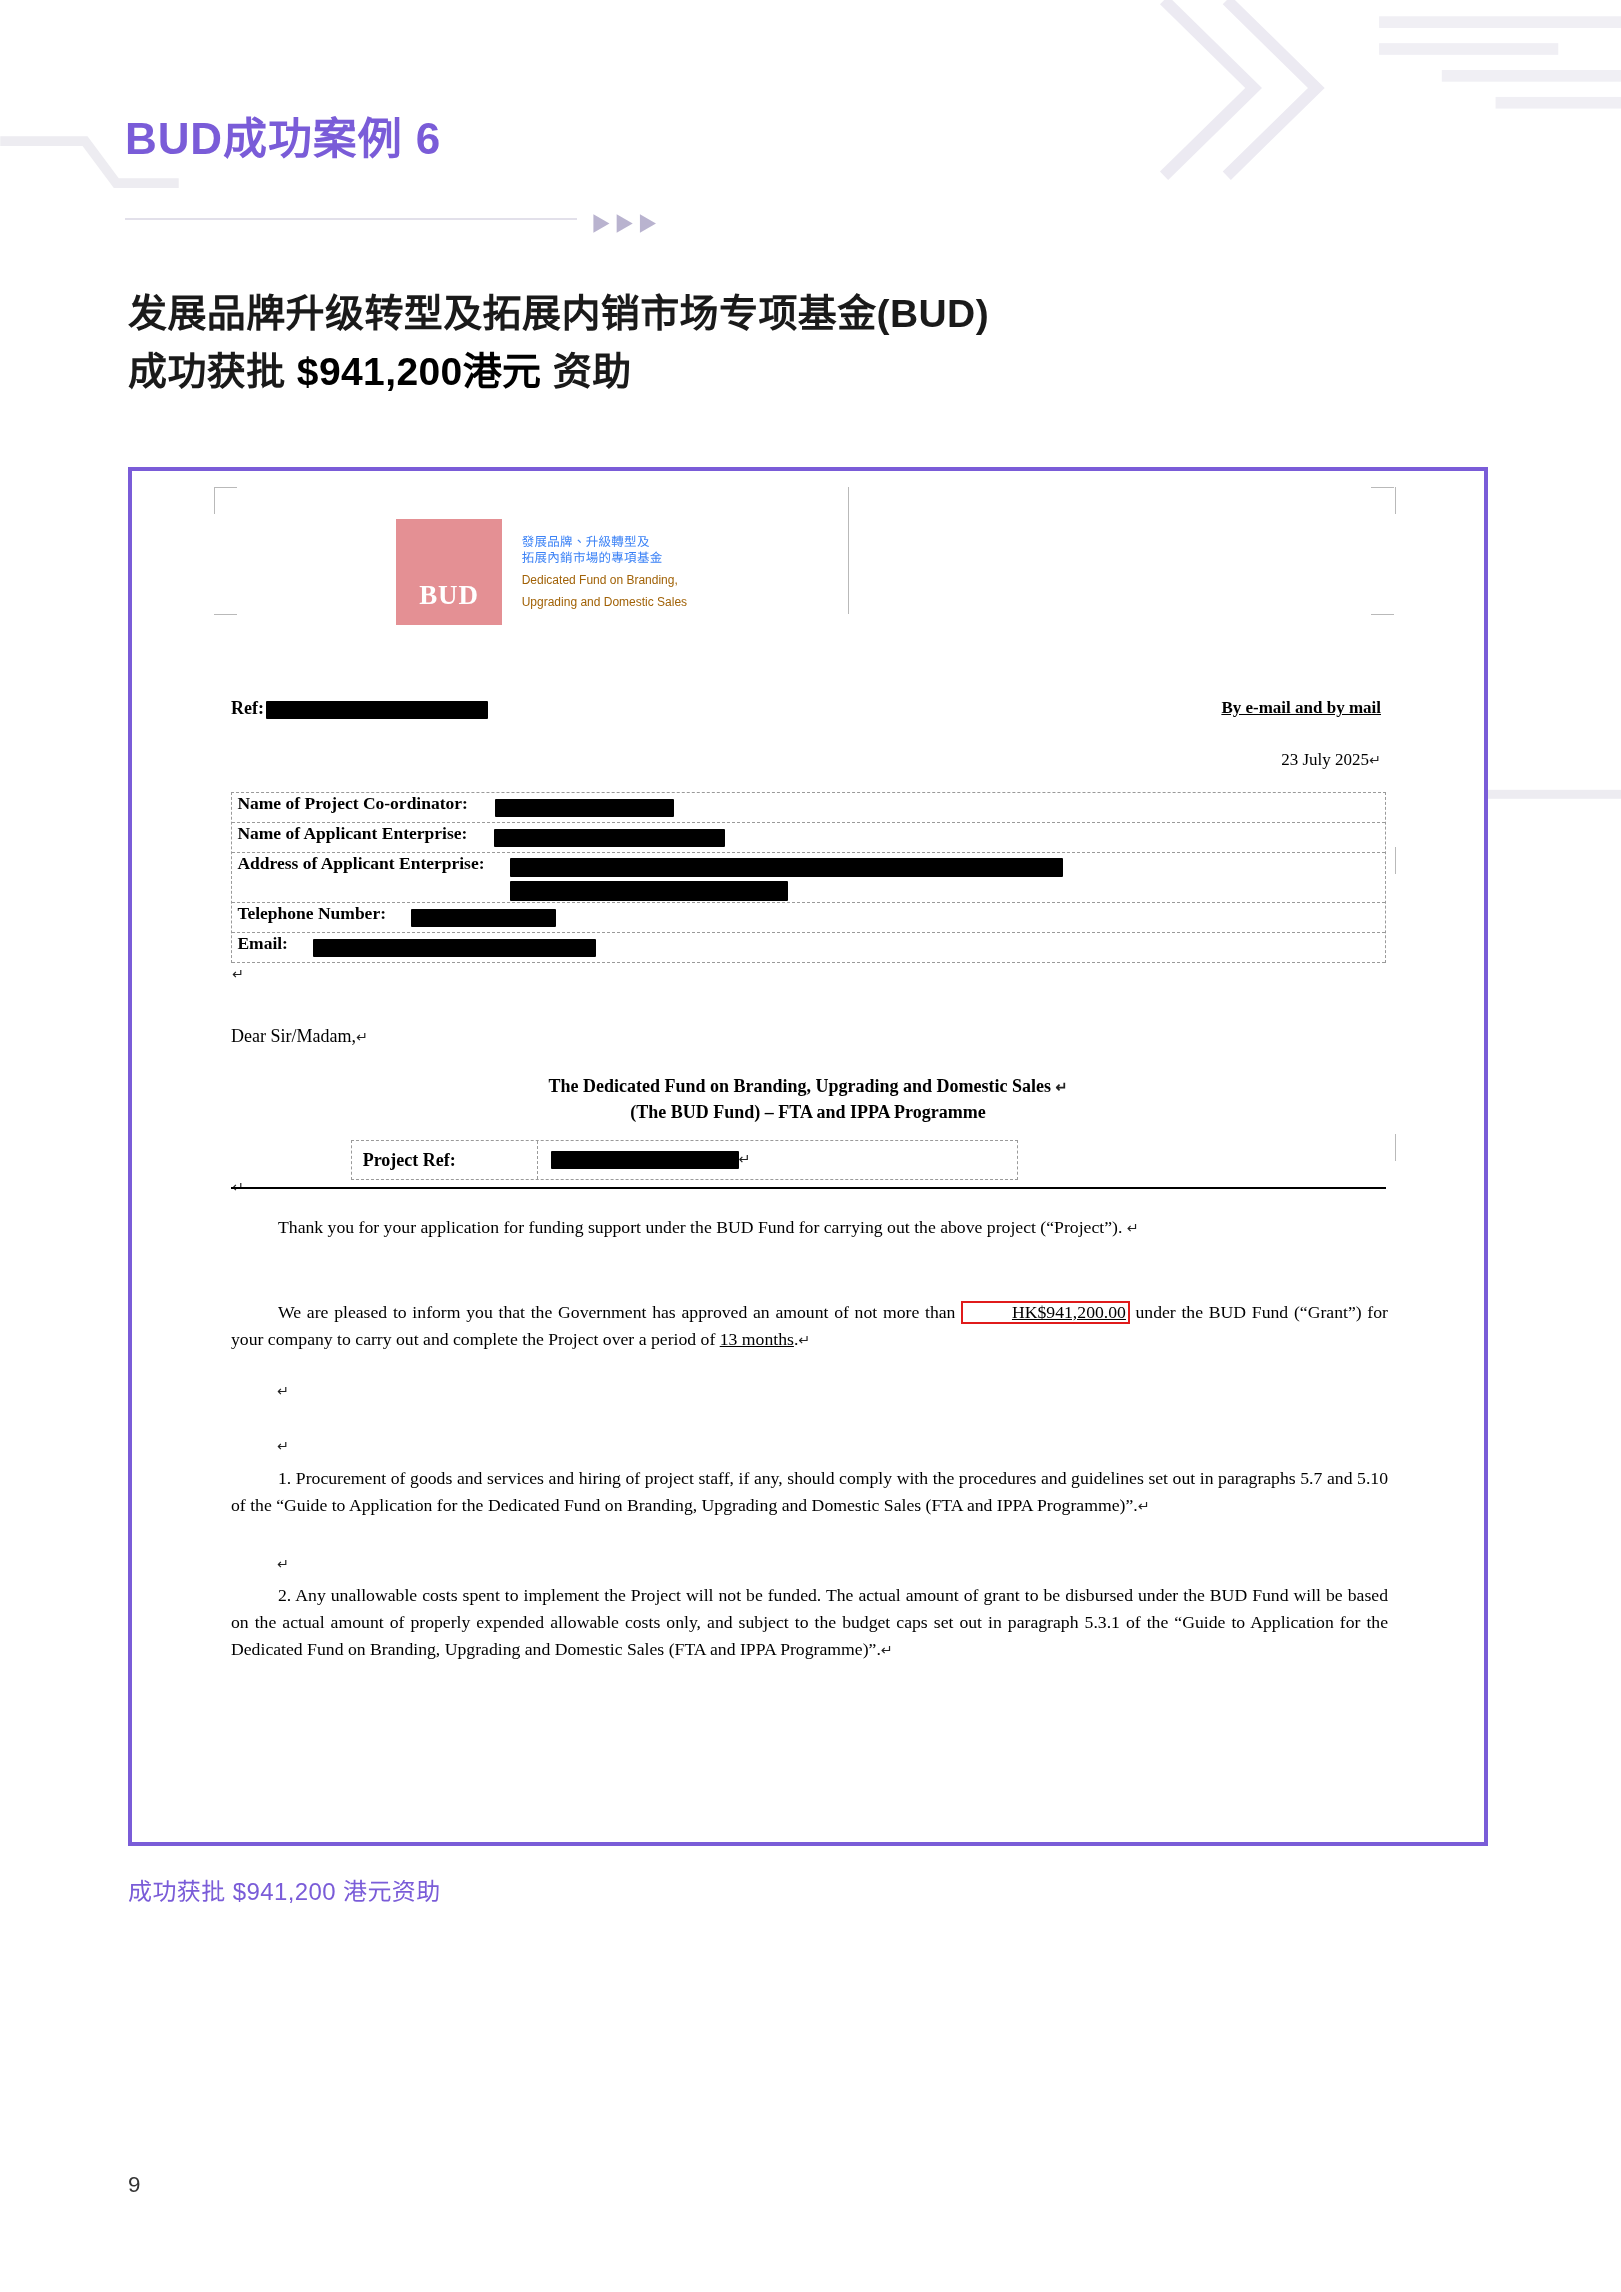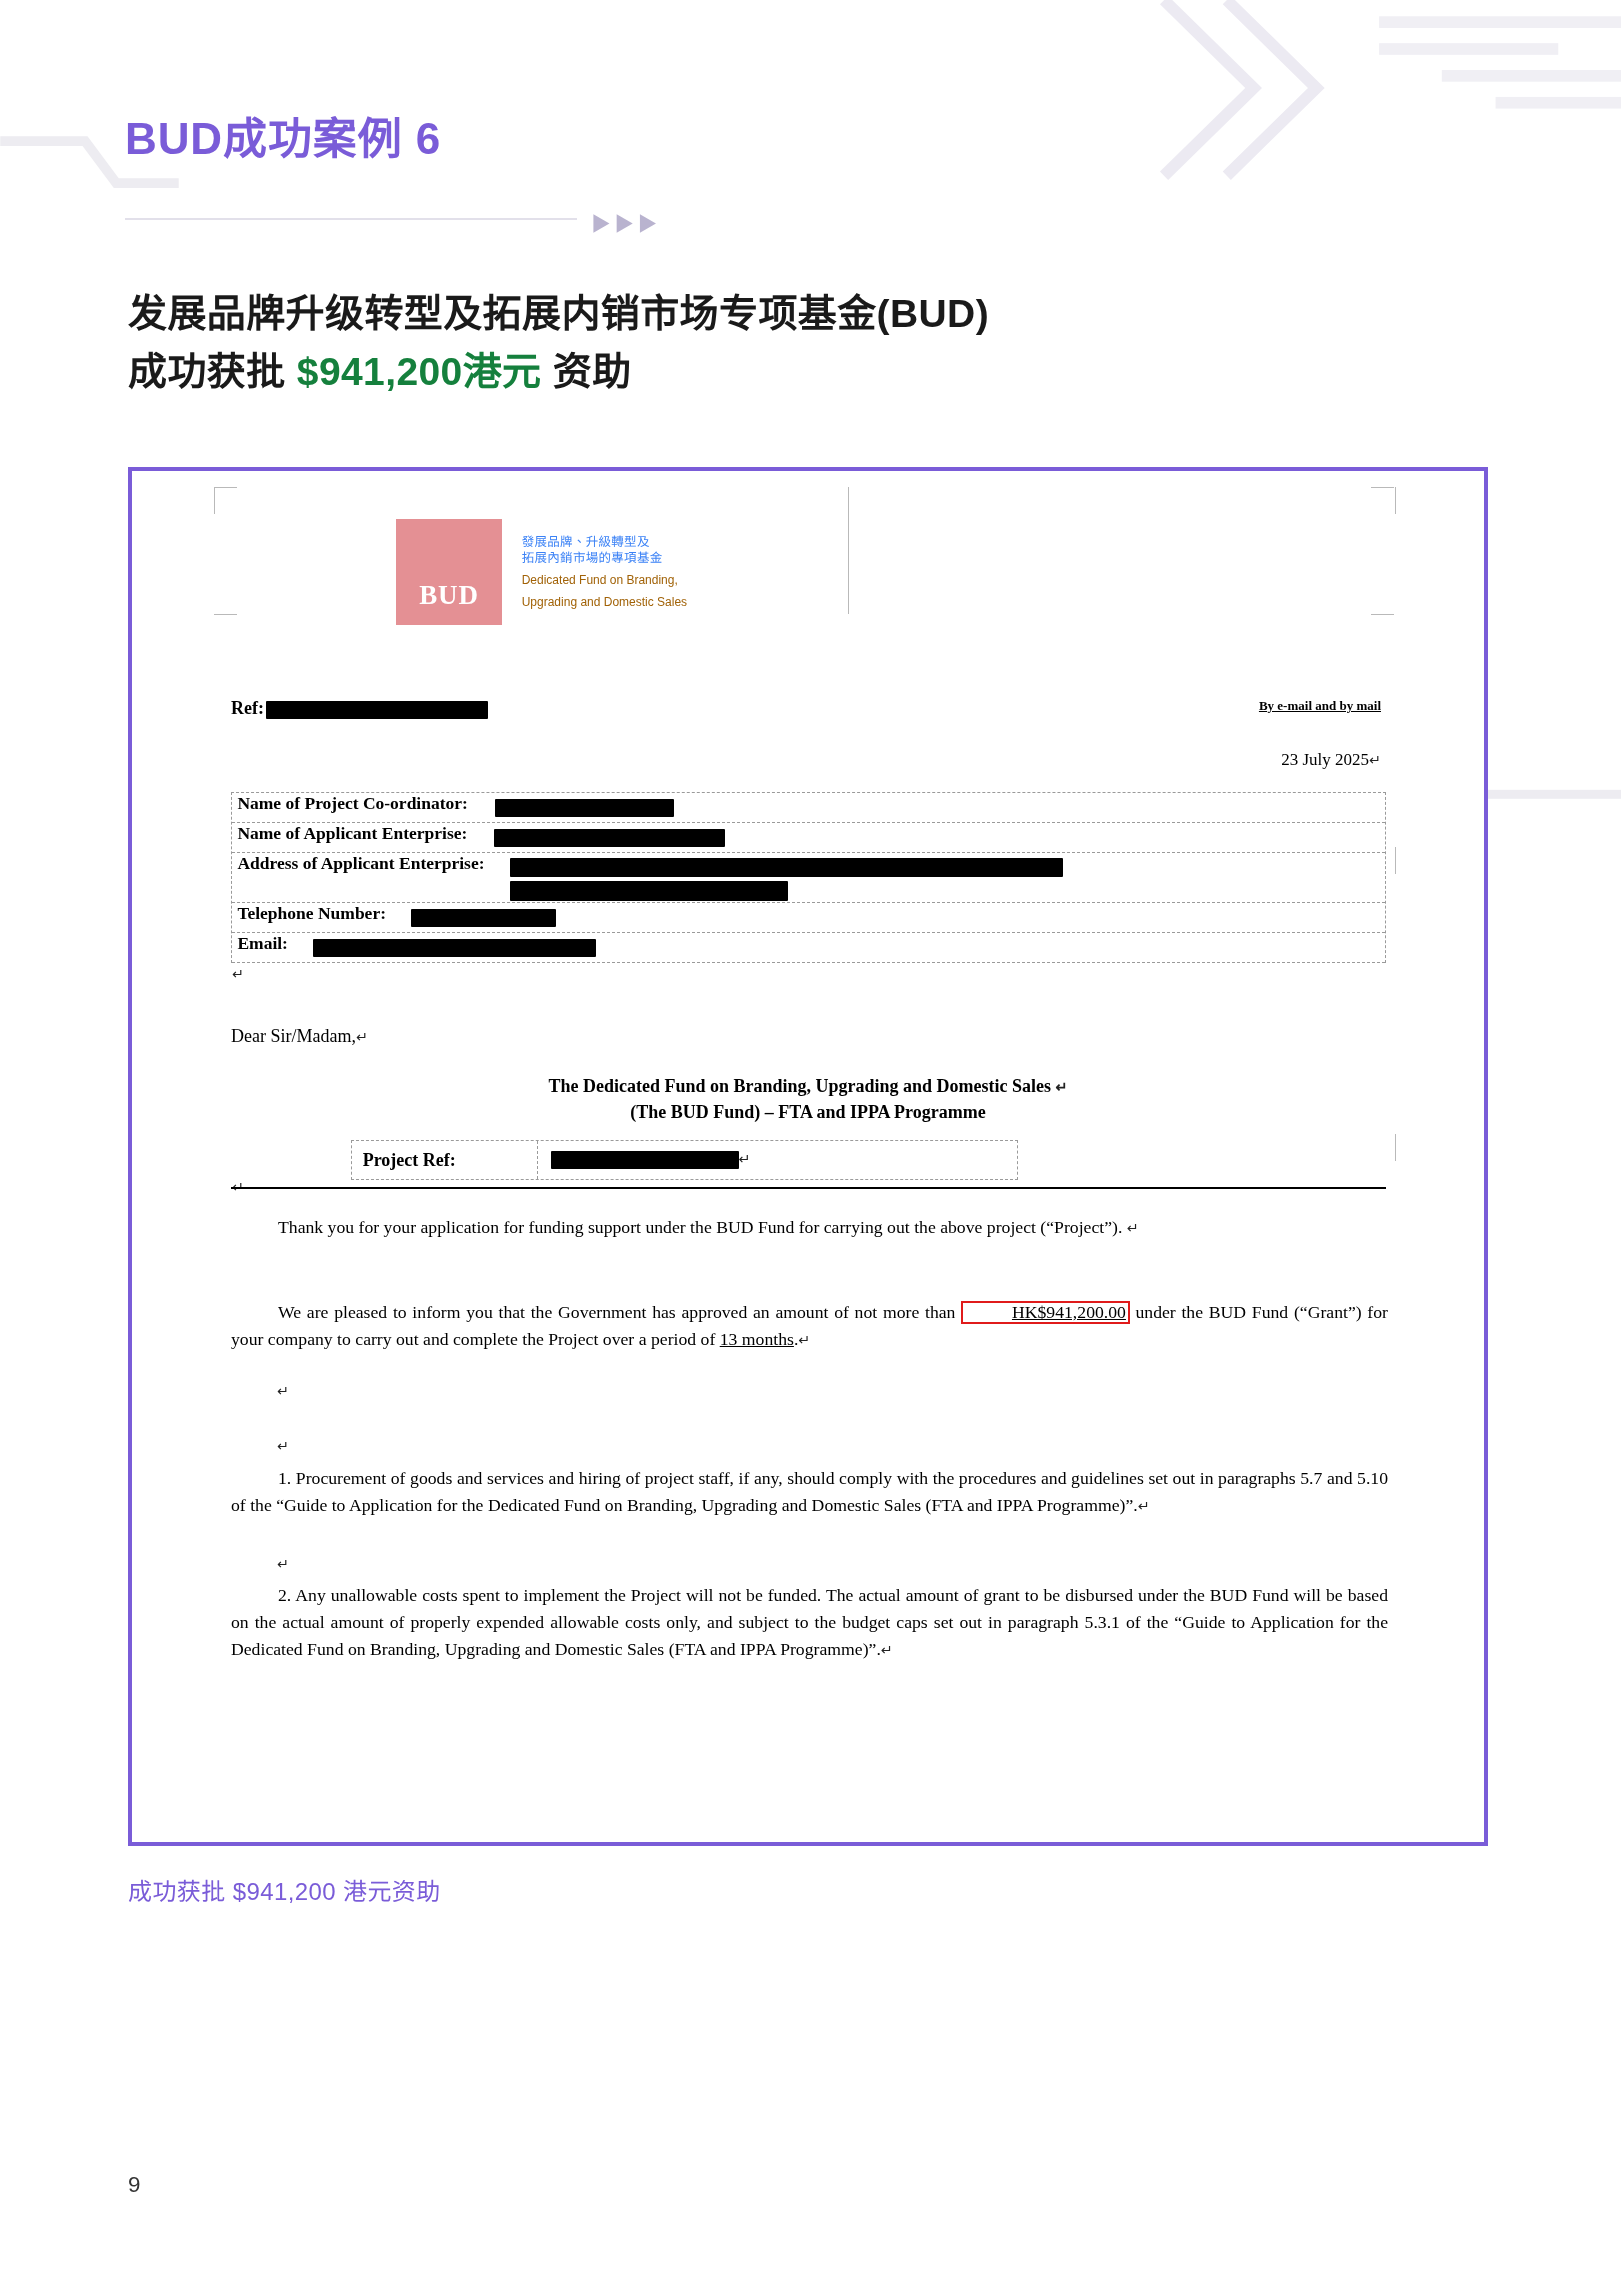--- a/index.html
+++ b/index.html
@@ -75,21 +75,21 @@
     left: 128px;
     top: 285px;
     width: 1343px;
     font-size: 39px;
     font-weight: bold;
     color: #1a1a1a;
     line-height: 1.48;
     letter-spacing: 0.4px;
   }
   .subtitle .amount {
-    color: #15803d;
+    color: #000000;
   }
 
   
   .doc-frame {
     position: absolute;
     left: 128px;
     top: 467px;
     width: 1360px;
     height: 1379px;
     border: 4.5px solid #7a5cd8;
@@ -168,21 +168,21 @@
   .redact {
     display: inline-block;
     background: #000000;
     vertical-align: middle;
     border-radius: 0.9px;
   }
   .by-email {
     position: absolute;
     right: 103px;
     top: 227px;
-    font-size: 13px;
+    font-size: 17px;
     font-weight: bold;
     text-decoration: underline;
   }
   .date-line {
     position: absolute;
     right: 103px;
     top: 279px;
     font-size: 17px;
   }
 

